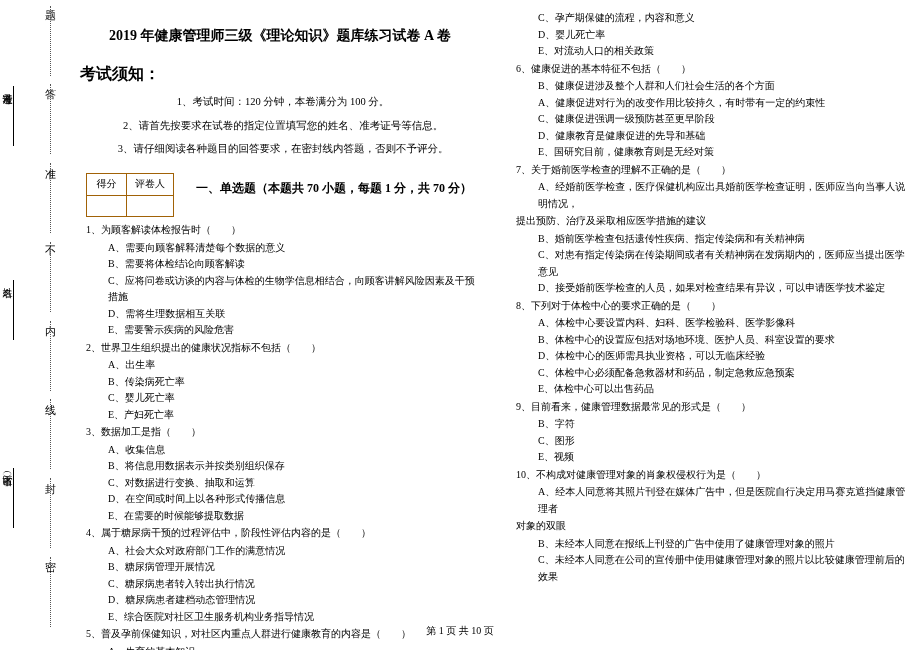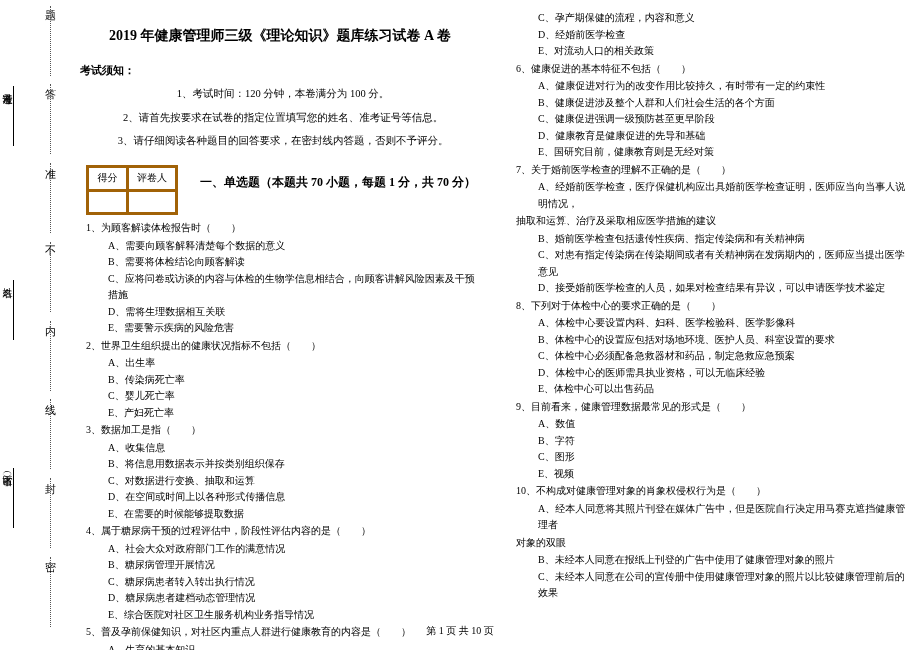--- a/index.html
+++ b/index.html
@@ -67,36 +67,36 @@
     line-height: 1.65;
   }
   .title {
     text-align: center;
     font-size: 14px;
     font-weight: bold;
     margin: 14px 0 14px 0;
   }
   .sect-head {
     font-weight: bold;
-    font-size: 11px;
+    font-size: 16px;
     margin: 6px 0;
   }
   .instr {
     margin: 6px 0 6px 6px;
     font-size: 10.5px;
     text-align: center;
   }
   .scorebox {
     margin: 10px 0 4px 6px;
   }
   .scorebox table {
     border-collapse: collapse;
   }
   .scorebox td {
-    border: 3px solid #a16207;
+    border: 1px solid #a16207;
     padding: 2px 8px;
     font-size: 10px;
     text-align: center;
     min-width: 40px;
     height: 15px;
   }
   .part-title {
     text-align: left;
     font-weight: bold;
     font-size: 12px;
@@ -211,46 +211,45 @@
     <div class="opt">D、糖尿病患者建档动态管理情况</div>
     <div class="opt">E、综合医院对社区卫生服务机构业务指导情况</div>
 
     <div class="q">5、普及孕前保健知识，对社区内重点人群进行健康教育的内容是（　　）</div>
     <div class="opt">A、生育的基本知识</div>
 
   </div>
 
   <div class="col">
     <div class="opt">C、孕产期保健的流程，内容和意义</div>
-    <div class="opt">D、经婚前医学检查</div>
+    <div class="opt">D、婴儿死亡率</div>
     <div class="opt">E、对流动人口的相关政策</div>
 
     <div class="q">6、健康促进的基本特征不包括（　　）</div>
+    <div class="opt">B、健康促进涉及整个人群和人们社会生活的各个方面</div>
     <div class="opt">A、健康促进对行为的改变作用比较持久，有时带有一定的约束性</div>
-    <div class="opt">B、健康促进涉及整个人群和人们社会生活的各个方面</div>
     <div class="opt">C、健康促进强调一级预防甚至更早阶段</div>
     <div class="opt">D、健康教育是健康促进的先导和基础</div>
     <div class="opt">E、国研究目前，健康教育则是无经对策</div>
 
     <div class="q">7、关于婚前医学检查的理解不正确的是（　　）</div>
     <div class="opt">A、经婚前医学检查，医疗保健机构应出具婚前医学检查证明，医师应当向当事人说明情况，</div>
-    <div class="q">抽取和运算、治疗及采取相应医学措施的建议</div>
+    <div class="q">提出预防、治疗及采取相应医学措施的建议</div>
     <div class="opt">B、婚前医学检查包括遗传性疾病、指定传染病和有关精神病</div>
     <div class="opt">C、对患有指定传染病在传染期间或者有关精神病在发病期内的，医师应当提出医学意见</div>
     <div class="opt">D、接受婚前医学检查的人员，如果对检查结果有异议，可以申请医学技术鉴定</div>
 
     <div class="q">8、下列对于体检中心的要求正确的是（　　）</div>
     <div class="opt">A、体检中心要设置内科、妇科、医学检验科、医学影像科</div>
     <div class="opt">B、体检中心的设置应包括对场地环境、医护人员、科室设置的要求</div>
+    <div class="opt">D、体检中心的医师需具执业资格，可以无临床经验</div>
     <div class="opt">C、体检中心必须配备急救器材和药品，制定急救应急预案</div>
-    <div class="opt">D、体检中心的医师需具执业资格，可以无临床经验</div>
     <div class="opt">E、体检中心可以出售药品</div>
 
     <div class="q">9、目前看来，健康管理数据最常见的形式是（　　）</div>
-    <div class="opt">A、数值</div>
     <div class="opt">B、字符</div>
     <div class="opt">C、图形</div>
     <div class="opt">E、视频</div>
 
     <div class="q">10、不构成对健康管理对象的肖象权侵权行为是（　　）</div>
     <div class="opt">A、经本人同意将其照片刊登在媒体广告中，但是医院自行决定用马赛克遮挡健康管理者</div>
     <div class="q">对象的双眼</div>
     <div class="opt">B、未经本人同意在报纸上刊登的广告中使用了健康管理对象的照片</div>
     <div class="opt">C、未经本人同意在公司的宣传册中使用健康管理对象的照片以比较健康管理前后的效果</div>
 

